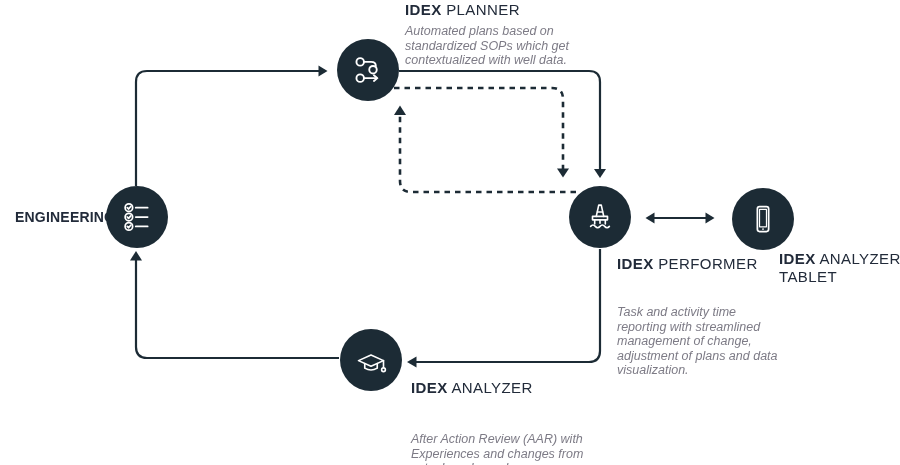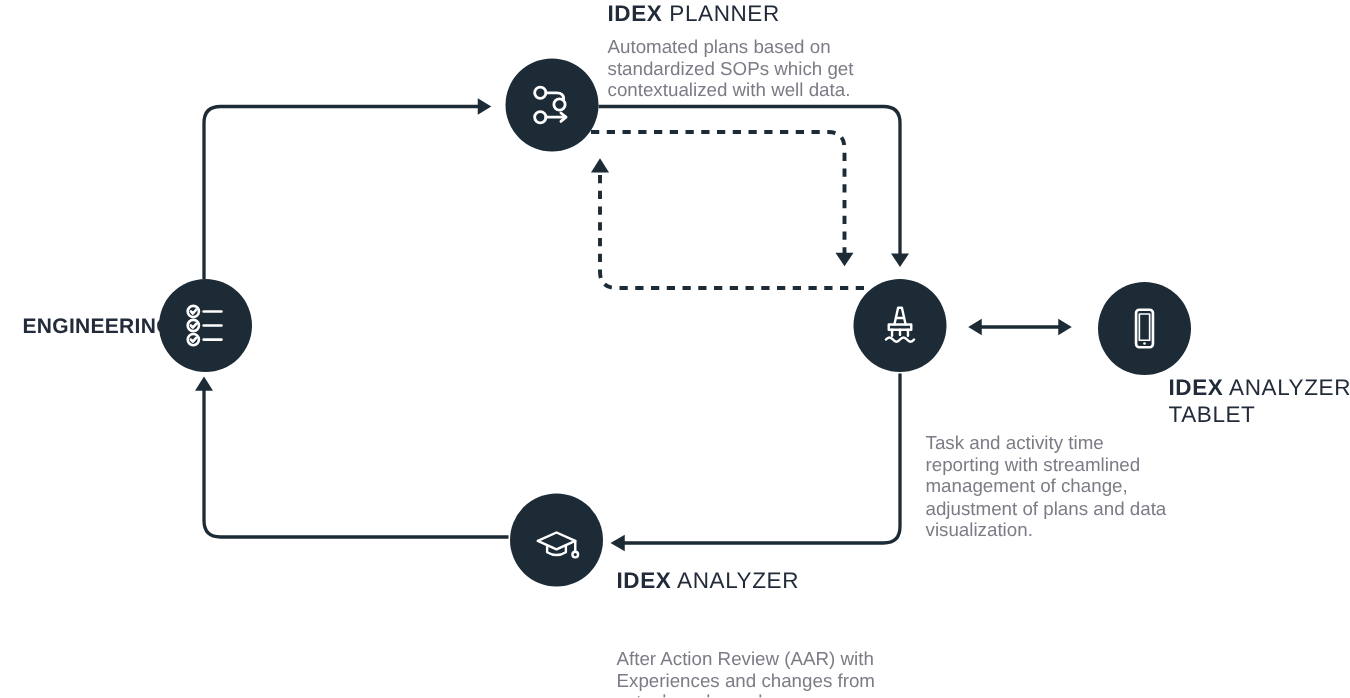--- a/index.html
+++ b/index.html
@@ -27,21 +27,21 @@
   .node-circle svg{width:40px;height:40px;}
   .textblock{position:absolute;}
   .heading{
     font-size:15px;letter-spacing:.4px;color:var(--heading);
     font-weight:500;white-space:nowrap;
   }
   .heading .brand{font-weight:800;}
   .heading.wrap{white-space:normal;line-height:18px;}
   .desc{
     margin-top:6px;font-size:12.5px;line-height:14.5px;
-    color:var(--muted);font-weight:500;
+    color:var(--muted);font-weight:500;font-style:italic;
   }
   .eng-label{
     font-size:14px;font-weight:800;letter-spacing:.2px;color:var(--heading);
     white-space:nowrap;
   }
 </style>
 </head>
 <body>
 
 <div class="stage">
@@ -113,20 +113,21 @@
         <path d="M 28 24 H 36"></path>
         <rect x="20" y="31" width="24" height="5.5"></rect>
         <path d="M 23.5 36.5 V 43"></path>
           <path d="M 32 36.5 V 42"></path>
           <path d="M 40.5 36.5 V 43"></path>
         <path d="M 17 47 q 3.75 -4.5 7.5 0 q 3.75 4.5 7.5 0 q 3.75 -4.5 7.5 0 q 3.75 4.5 7.5 0"></path>
       </g>
     </svg>
   </div>
   <div class="textblock" style="left:617px;top:255px;width:175px;">
+    <div class="heading"><span class="brand">IDEX</span> <span>PERFORMER</span></div>
     <div class="desc" style="width:168px;margin-top:33px;">Task and activity time reporting with streamlined management of change, adjustment of plans and data visualization.</div>
   </div>
 
   <div class="node-circle" style="left:732px;top:188px;">
     <svg viewBox="0 0 64 64">
       <g stroke="#ffffff" fill="none" stroke-linecap="round" stroke-linejoin="round">
         <rect x="23" y="12" width="18" height="40" rx="3.5" stroke-width="2.8"></rect>
         <rect x="26.5" y="16.5" width="11" height="28" stroke-width="1.8"></rect>
         <circle cx="32" cy="48" r="1.4" fill="#ffffff" stroke="none"></circle>
       </g>

